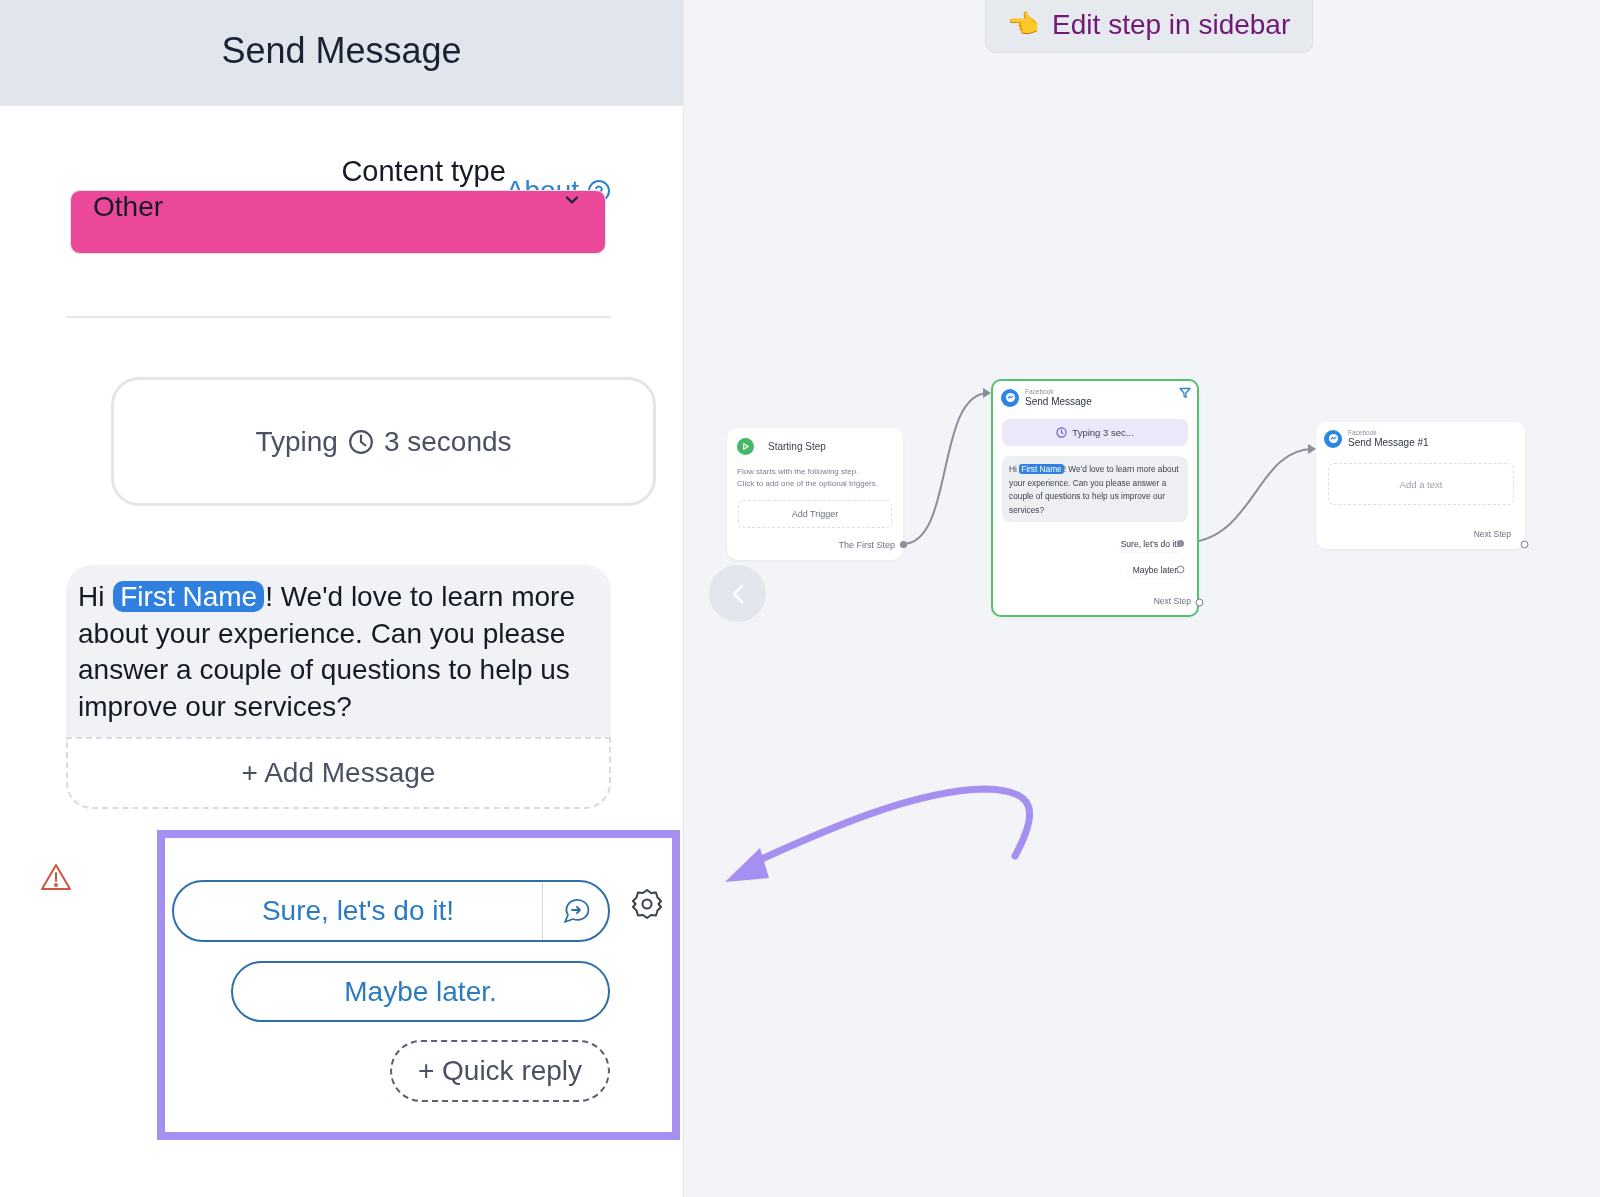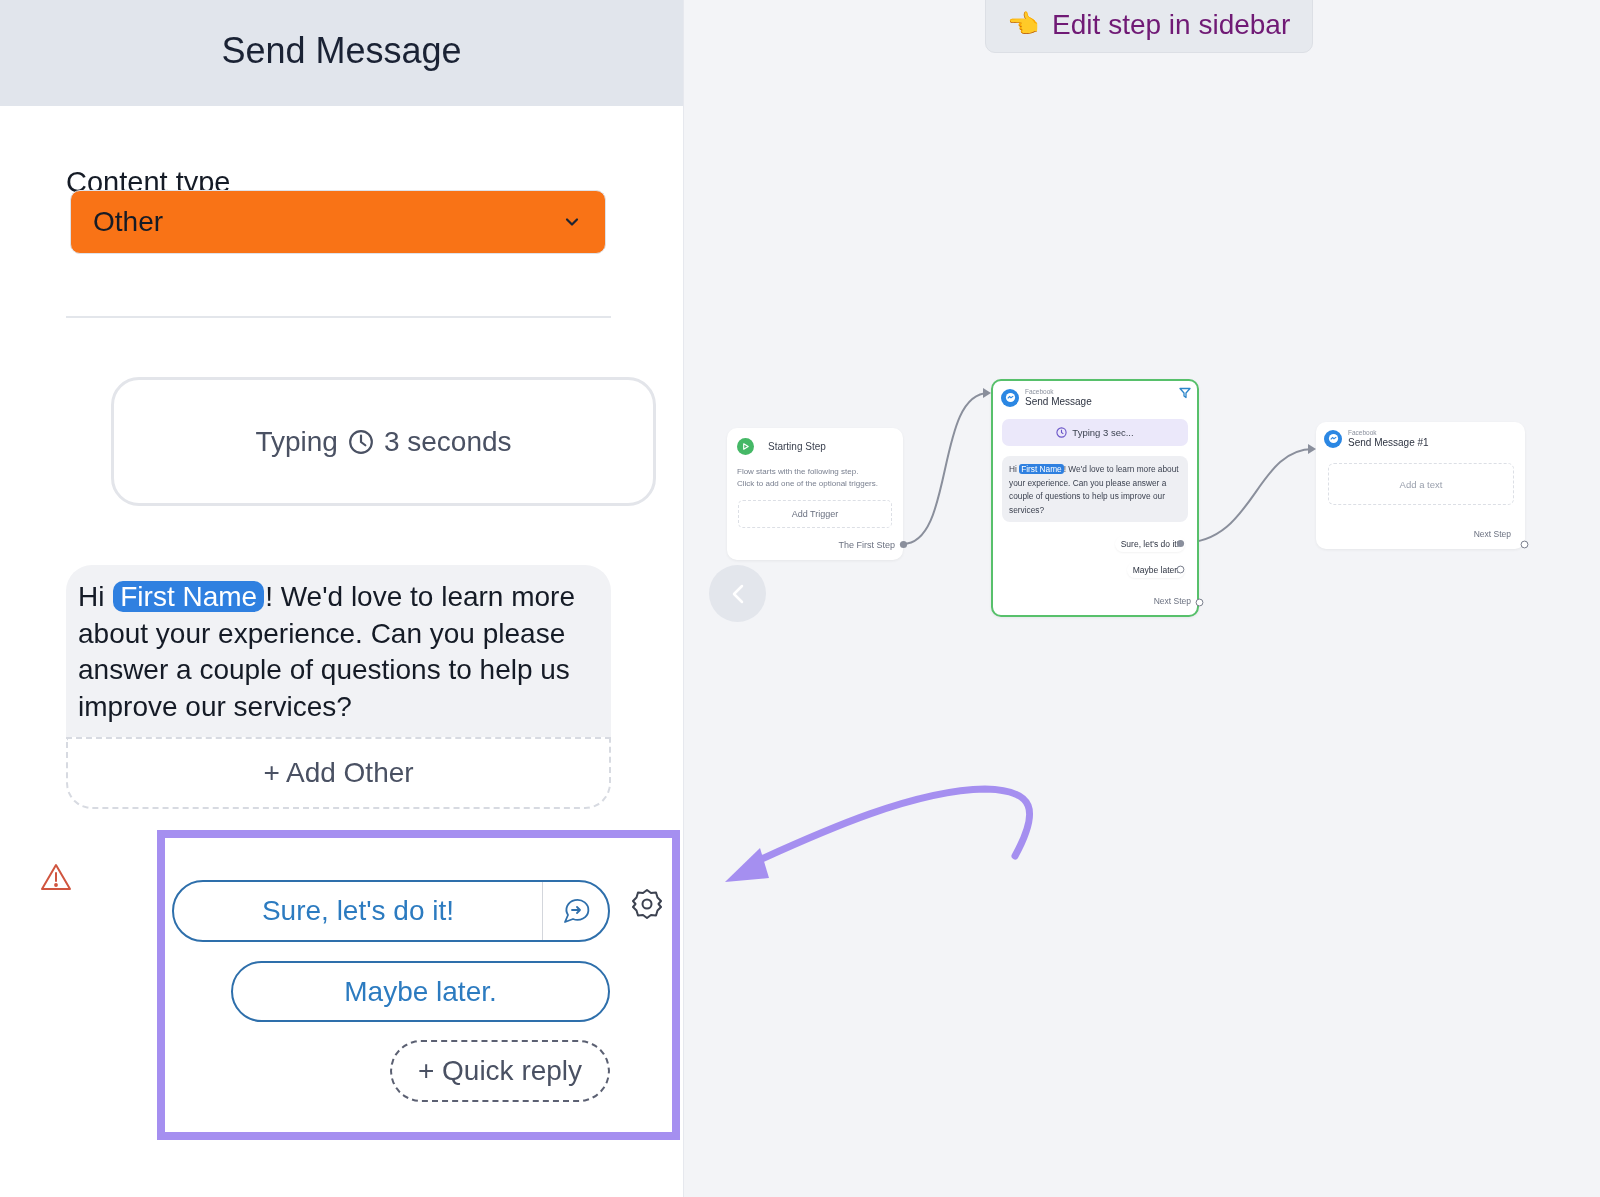--- a/index.html
+++ b/index.html
@@ -4,26 +4,26 @@
 <style>
   * { box-sizing: border-box; margin: 0; padding: 0; }
   html, body { width: 1600px; height: 1197px; overflow: hidden; }
   body { font-family: "Liberation Sans", "DejaVu Sans", sans-serif; background: #f3f4f7; position: relative; color: #1c2433; }
 
   
   .sidebar { position: absolute; left: 0; top: 0; width: 684px; height: 1197px; background: #ffffff; border-right: 1px solid #e6e8ee; }
   .sidebar-header { height: 106px; background: #e1e5ec; display: flex; align-items: center; justify-content: center; }
   .sidebar-title { font-size: 36px; color: #1a2234; font-weight: 400; margin-top: -4px; }
 
-  .content-type-row { position: absolute; left: 66px; top: 147px; width: 545px; display: flex; justify-content: flex-start; align-items: center; }
+  .content-type-row { position: absolute; left: 66px; top: 136px; width: 545px; display: flex; justify-content: flex-end; align-items: center; }
   .content-type-label { font-size: 29px; color: #151b26; }
   .about-link { font-size: 28px; color: #2c85c9; display: flex; align-items: center; gap: 8px; cursor: pointer; margin-top: 39px; }
   .about-link svg { width: 24px; height: 24px; }
 
-  .select { position: absolute; left: 70px; top: 190px; width: 536px; height: 64px; border: 1.5px solid #dfe2e8; border-radius: 10px; display: flex; align-items: center; justify-content: space-between; padding: 0 24px 0 22px; cursor: pointer; background: #f97316; }
+  .select { position: absolute; left: 70px; top: 190px; width: 536px; height: 64px; border: 1.5px solid #dfe2e8; border-radius: 10px; display: flex; align-items: flex-start; justify-content: space-between; padding: 0 24px 0 22px; cursor: pointer; background: #ec4899; }
   .select-value { font-size: 28px; color: #151b26; }
   .select svg { width: 18px; height: 18px; }
 
   .divider { position: absolute; left: 66px; top: 316px; width: 545px; height: 2px; background: #e3e6eb; }
 
   .typing-box { position: absolute; left: 66px; top: 377px; width: 545px; height: 129px; border: 3px solid #e3e5ea; border-radius: 28px; display: flex; align-items: center; justify-content: center; gap: 10px; cursor: pointer; margin-left: 45px; }
   .typing-box span { font-size: 28px; color: #4a5163; }
   .typing-box svg { width: 26px; height: 26px; }
 
   .message-card { position: absolute; left: 66px; top: 565px; width: 545px; height: 244px; }
@@ -118,21 +118,21 @@
     <span>Typing</span>
     <svg viewBox="0 0 24 24" fill="none" stroke="#4a5163" stroke-width="2">
         <circle cx="12" cy="12" r="10"></circle>
         <path d="M12 6v6l4 3" stroke-linecap="round"></path>
       </svg>
     <span>3 seconds</span>
   </div>
 
   <div class="message-card">
     <div class="message-text"><span>Hi</span> <span class="var-chip">First Name</span><span>! We'd love to learn more about your experience. Can you please answer a couple of questions to help us improve our services?</span></div>
-    <div class="add-button">+ Add Other</div>
+    <div class="add-button">+ Add Message</div>
   </div>
 
   <svg class="warning-icon" viewBox="0 0 32 30" fill="none" stroke="#d0553f" stroke-width="2" stroke-linejoin="round">
       <path d="M16 3 L30 27 L2 27 Z"></path>
       <path d="M16 11v8" stroke-linecap="round"></path>
       <circle cx="16" cy="23" r="0.9" fill="#d0553f"></circle>
     </svg>
 
   <div class="qr-primary">
     <span class="label">Sure, let's do it!</span>

